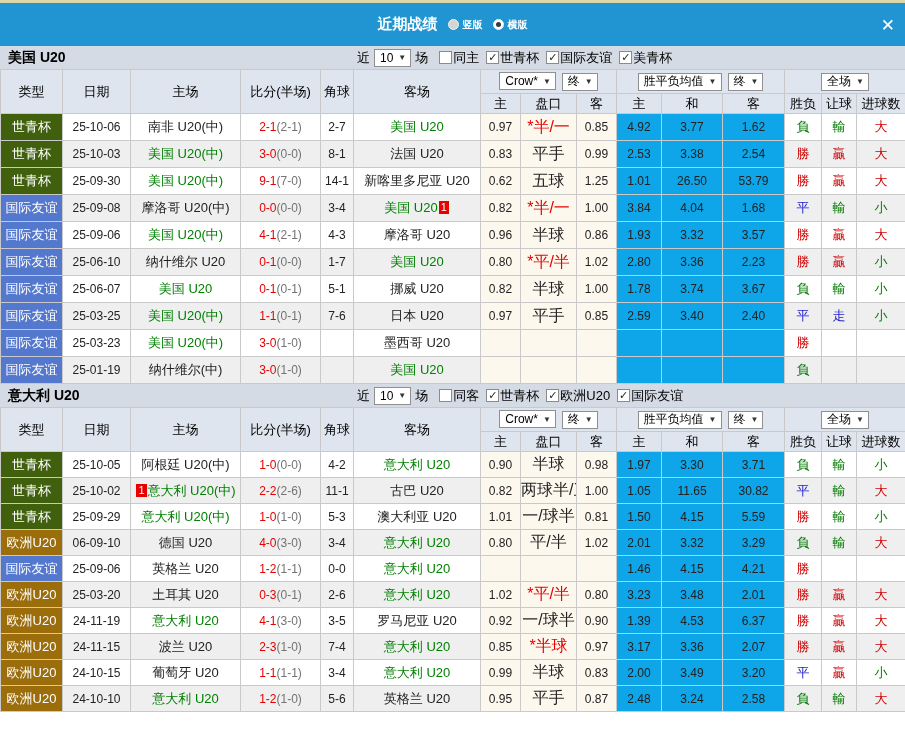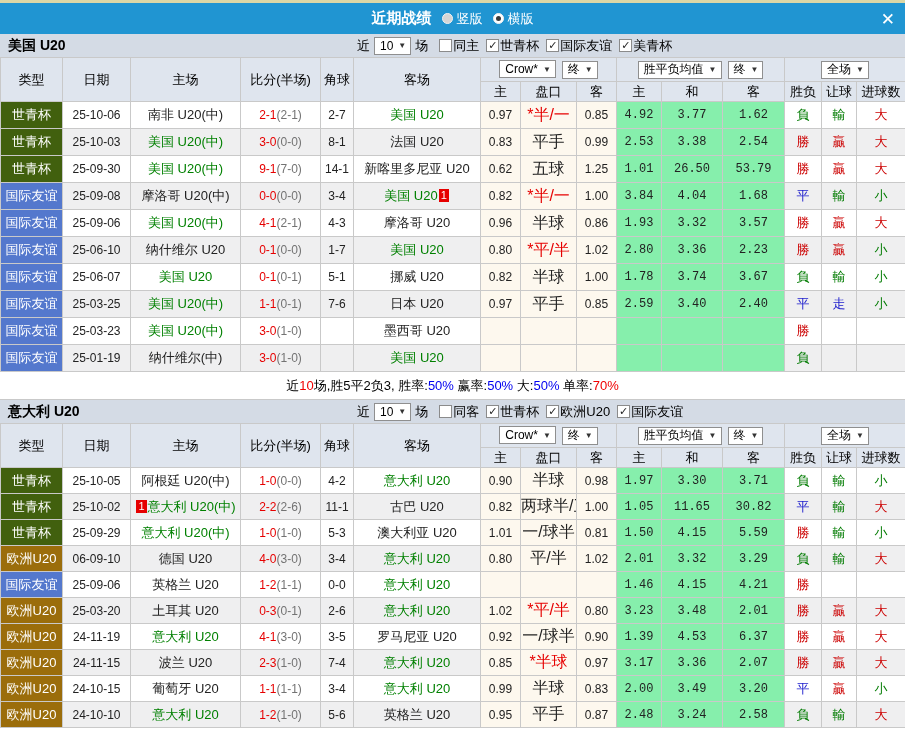--- a/index.html
+++ b/index.html
@@ -3,34 +3,34 @@
 <meta charset="utf-8">
 <style>
 * { box-sizing: border-box; }
 html, body { margin:0; padding:0; }
 body {
   width:905px; height:752px; overflow:hidden;
   font-family:"Liberation Sans","DejaVu Sans",sans-serif;
   background:#fff; font-size:13px; color:#222;
 }
 .topbar {
-  height:34px; background:#2095d2; border-top:3px solid #dbd7a6;
+  height:46px; background:#2095d2; border-top:3px solid #dbd7a6;
   display:flex; align-items:center; justify-content:center; position:relative; color:#fff;
 }
 .topbar-title { font-weight:bold; font-size:15px; }
 .radio {
   display:inline-block; width:11px; height:11px; border-radius:50%;
   background:#d5d5d5; border:1px solid #f2f2f2; margin:0 4px 0 10px; position:relative;
 }
 .radio.checked { background:#fff; }
 .radio.checked::after {
   content:''; position:absolute; left:2px; top:2px; right:2px; bottom:2px;
   background:#3a3a3a; border-radius:50%;
 }
-.radio-label { font-size:13px; }
+.radio-label { font-size:10px;font-weight:bold; }
 .close-btn {
   position:absolute; right:10px; top:50%; transform:translateY(-50%);
   font-size:17px; font-weight:bold; color:#fff; cursor:pointer; line-height:1;
 }
 .sec-header { height:23px; background:#d4dbe5; position:relative; display:flex; align-items:center; }
 .team-title { font-weight:bold; font-size:14px; margin-left:8px; color:#000; }
 .filters { position:absolute; left:353px; top:0; height:23px; display:flex; align-items:center; font-size:13px; color:#000; }
 .filters .gap { margin:0 4px; }
 .sel {
   display:inline-flex; align-items:center; border:1px solid #8f8f8f; background:#fff;
@@ -44,21 +44,21 @@
 table { border-collapse:collapse; table-layout:fixed; width:905px; }
 th, td { border:1px solid #c9c9c9; text-align:center; padding:0; white-space:nowrap; overflow:hidden; }
 thead th { background:#dfe5ee; font-weight:normal; font-size:13px; color:#000; }
 tr.hdr-top th { height:24px; }
 tr.hdr-sub th { height:20px; }
 .hdr-group .sel { margin:0 3px; }
 td { height:27px; font-size:12px; background:#fff; }
 td.plain { background:#fff; }
 tr.alt td.plain { background:#efeff0; }
 td.c-cream { background:#fdf8ee;margin-left:28px; }
-td.c-blue { background:#86efac;font-family:Liberation Mono, monospace; }
+td.c-blue { background:#0ea5e9; }
 td.type-cell { color:#fff; font-size:12px; }
 td.t-wc { background:#41600e; }
 td.t-fr { background:#5478cd; }
 td.t-eu { background:#9b6d0b; }
 .team { font-size:13px; color:#222; }
 .team.hl { color:#008000; }
 .badge {
   display:inline-block; background:#e60000; color:#fff; font-size:11px; line-height:13px;
   padding:0 2px; margin:0 1px; vertical-align:1px;
 }
@@ -334,21 +334,20 @@
             <td class="c-cream"></td>
             <td class="c-blue"></td>
             <td class="c-blue"></td>
             <td class="c-blue"></td>
             <td class="plain cjk res-g">負</td>
             <td class="plain cjk "></td>
             <td class="plain cjk "></td>
           </tr>
         </tbody>
       </table>
-      <div class="summary"><span>近</span><span class="s-red">10</span><span>场,胜5平2负3, </span><span>胜率:</span><span class="s-blue">50%</span><span> 赢率:</span><span class="s-blue">50%</span><span> 大:</span><span class="s-blue">50%</span><span> 单率:</span><span class="s-red">70%</span></div>
     </div>
     <div class="sec sec2">
       <div class="sec-header">
         <span class="team-title">意大利 U20</span>
         <div class="filters">
           <span class="gap">近</span>
           <span class="sel">
             <span class="sel-label">10</span>
             <span class="arrow">▼</span>
           </span>

